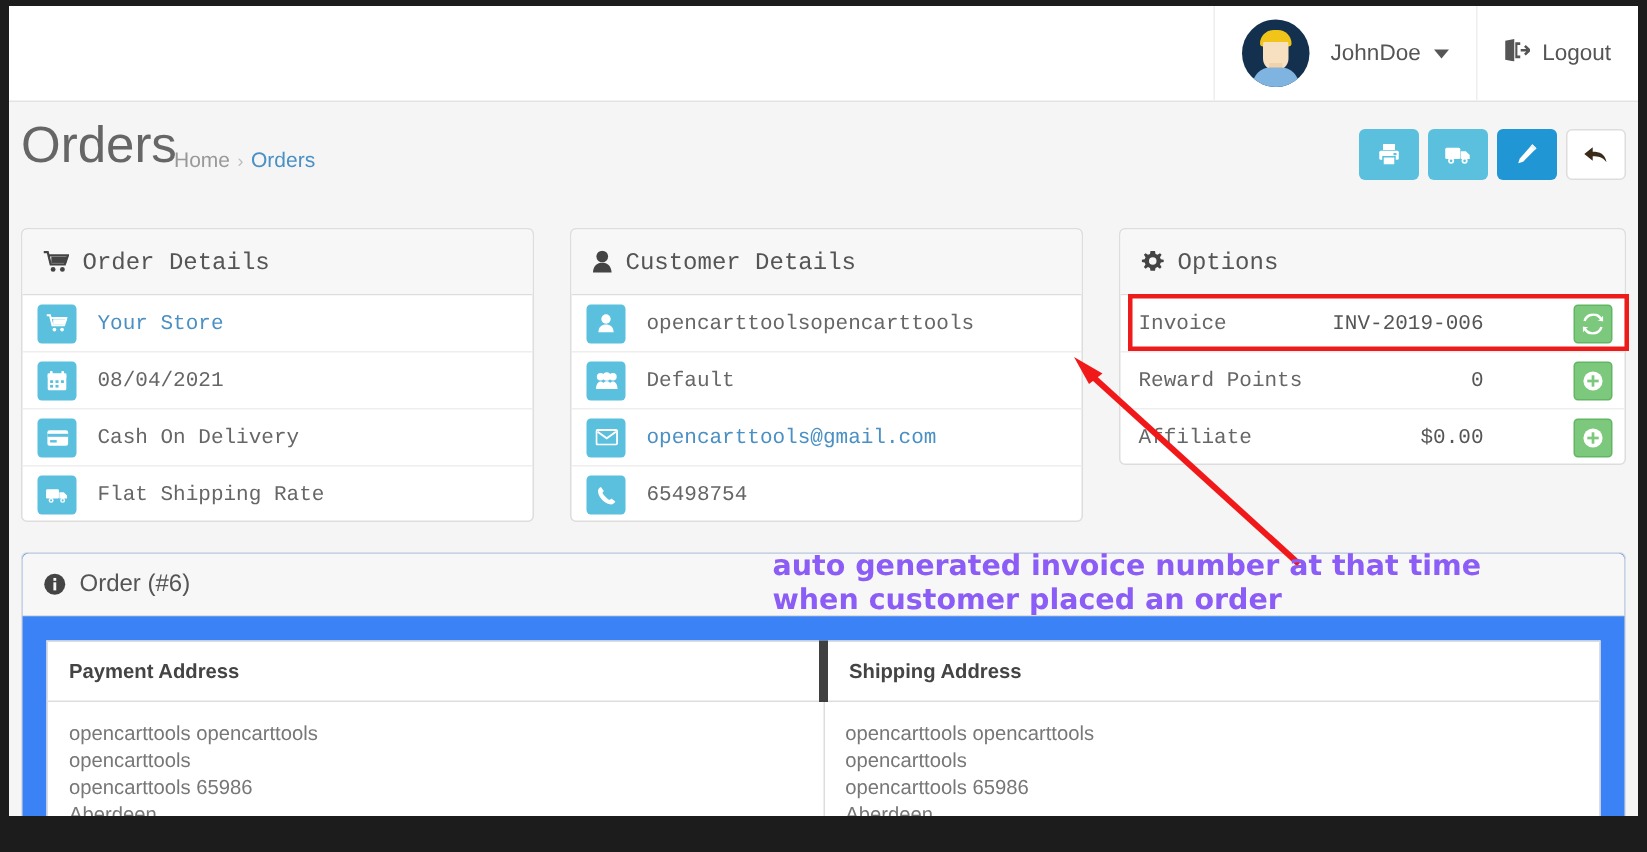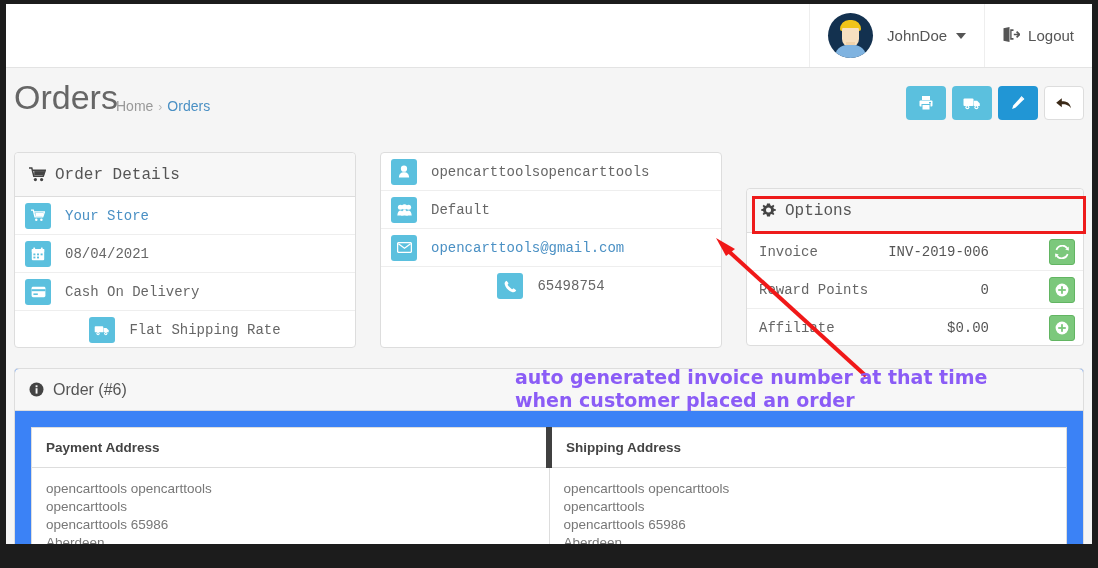--- a/index.html
+++ b/index.html
@@ -130,21 +130,21 @@
   .panel-head .ptitle {
     font-size: 16px; color: #555; font-weight: 400; margin-left: 9px;
   }
   .panel-head .pico { color: #444; display:flex; align-items:center; }
   .panel-row {
     height: 38px;
     display: flex; align-items: center;
     padding: 0 10px;
     border-bottom: 1px solid #eeeeee;
   }
-  .panel-row:last-child { border-bottom: none; justify-content: center; }
+  .panel-row:last-child { border-bottom: none; }
   .badge-ico {
     width: 26px; height: 26px; flex: none;
     background: #5bc0de; border-radius: 3px;
     display: flex; align-items: center; justify-content: center;
     color: #ffffff;
   }
   .row-text { font-size: 14px; color: #666666; margin-left: 14px; }
   .row-text.link { color: #4a90c4; }
 
   
@@ -352,20 +352,29 @@
           <circle cx="4.4" cy="11.2" r="0.8" fill="#5bc0de"></circle>
           <circle cx="13.4" cy="11.2" r="1.9" fill="#fff"></circle>
           <circle cx="13.4" cy="11.2" r="0.8" fill="#5bc0de"></circle>
         </svg>
       </span>
       <span class="row-text">Flat Shipping Rate</span>
     </div>
   </div>
 
   <div class="panel" style="left:374px; top:148px; width:342px; height:196px;">
+    <div class="panel-head">
+      <span class="pico">
+        <svg width="13" height="15" viewBox="0 0 13 15">
+          <circle cx="6.5" cy="4" r="3.9" fill="#444"></circle>
+          <path d="M0.3 14.6 C0.6 9.8 3.2 8.1 6.5 8.1 C9.8 8.1 12.4 9.8 12.7 14.6 Z" fill="#444"></path>
+        </svg>
+      </span>
+      <span class="ptitle">Customer Details</span>
+    </div>
 
     <div class="panel-row">
       <span class="badge-ico">
         <svg width="12" height="13" viewBox="0 0 13 15">
           <circle cx="6.5" cy="4.2" r="3.6" fill="#fff"></circle>
           <path d="M0.6 14.4 C0.9 9.9 3.3 8.4 6.5 8.4 C9.7 8.4 12.1 9.9 12.4 14.4 Z" fill="#fff"></path>
         </svg>
       </span>
       <span class="row-text">opencarttoolsopencarttools</span>
     </div>
@@ -397,21 +406,21 @@
     <div class="panel-row">
       <span class="badge-ico">
         <svg width="13" height="13" viewBox="0 0 13 13">
           <path d="M2.6 0.7 C1.3 1.3 0.3 2.6 0.7 4.3 C1.5 8 4.9 11.4 8.6 12.2 C10.3 12.6 11.6 11.6 12.2 10.3 L9.6 8.3 C9 8.9 8.4 9.5 7.7 9 C6.3 8 4.9 6.6 3.9 5.2 C3.4 4.5 4 3.9 4.6 3.3 Z" fill="#fff"></path>
         </svg>
       </span>
       <span class="row-text">65498754</span>
     </div>
   </div>
 
-  <div class="panel" style="left:740px; top:148px; width:338px; height:158px;margin-top:36px;">
+  <div class="panel" style="left:740px; top:148px; width:338px; height:158px;">
     <div class="panel-head">
       <span class="pico">
         <svg width="15" height="15" viewBox="0 0 15 15">
           <path d="M7.5 0.4 L9 0.4 L9.35 2.3 L10.7 2.9 L12.3 1.8 L13.4 2.9 L12.3 4.5 L12.9 5.85 L14.8 6.2 L14.8 7.7
                    L12.9 8.05 L12.3 9.4 L13.4 11 L12.3 12.1 L10.7 11 L9.35 11.6 L9 13.5 L7.5 13.5
                    L6 13.5 L5.65 11.6 L4.3 11 L2.7 12.1 L1.6 11 L2.7 9.4 L2.1 8.05 L0.2 7.7 L0.2 6.2
                    L2.1 5.85 L2.7 4.5 L1.6 2.9 L2.7 1.8 L4.3 2.9 L5.65 2.3 L6 0.4 Z" fill="#444"></path>
           <circle cx="7.5" cy="7" r="2.5" fill="#f7f7f7"></circle>
         </svg>
       </span>

